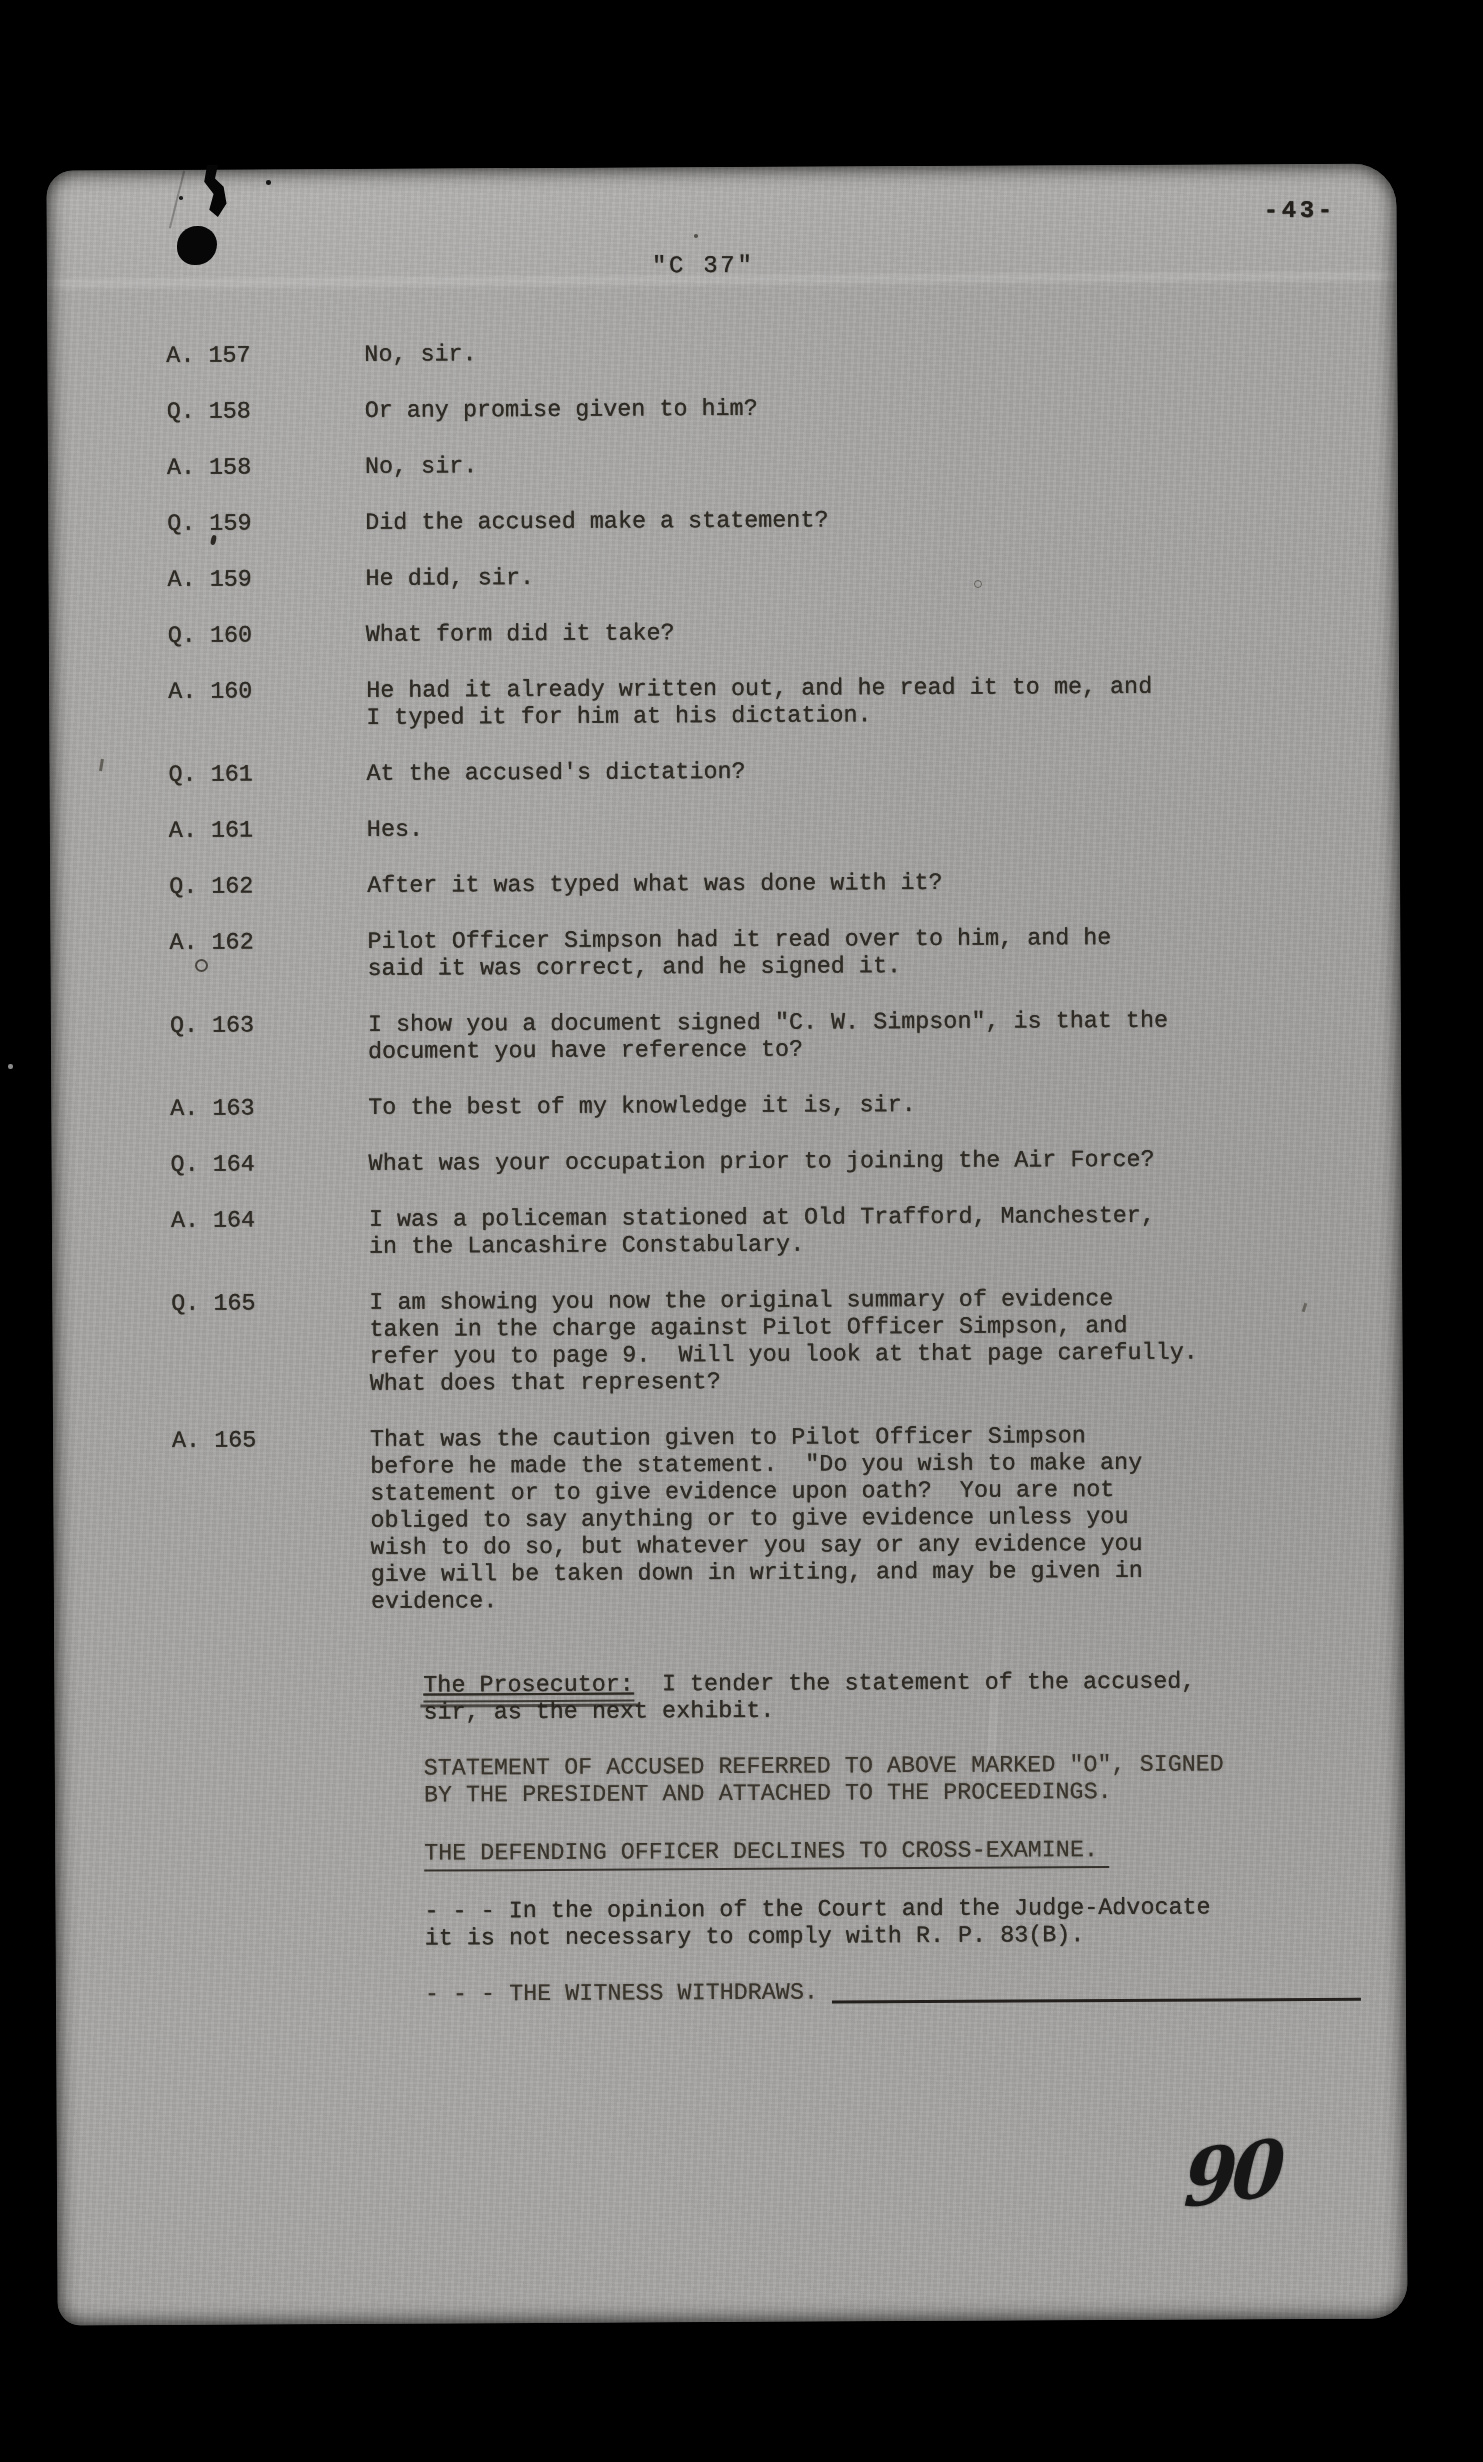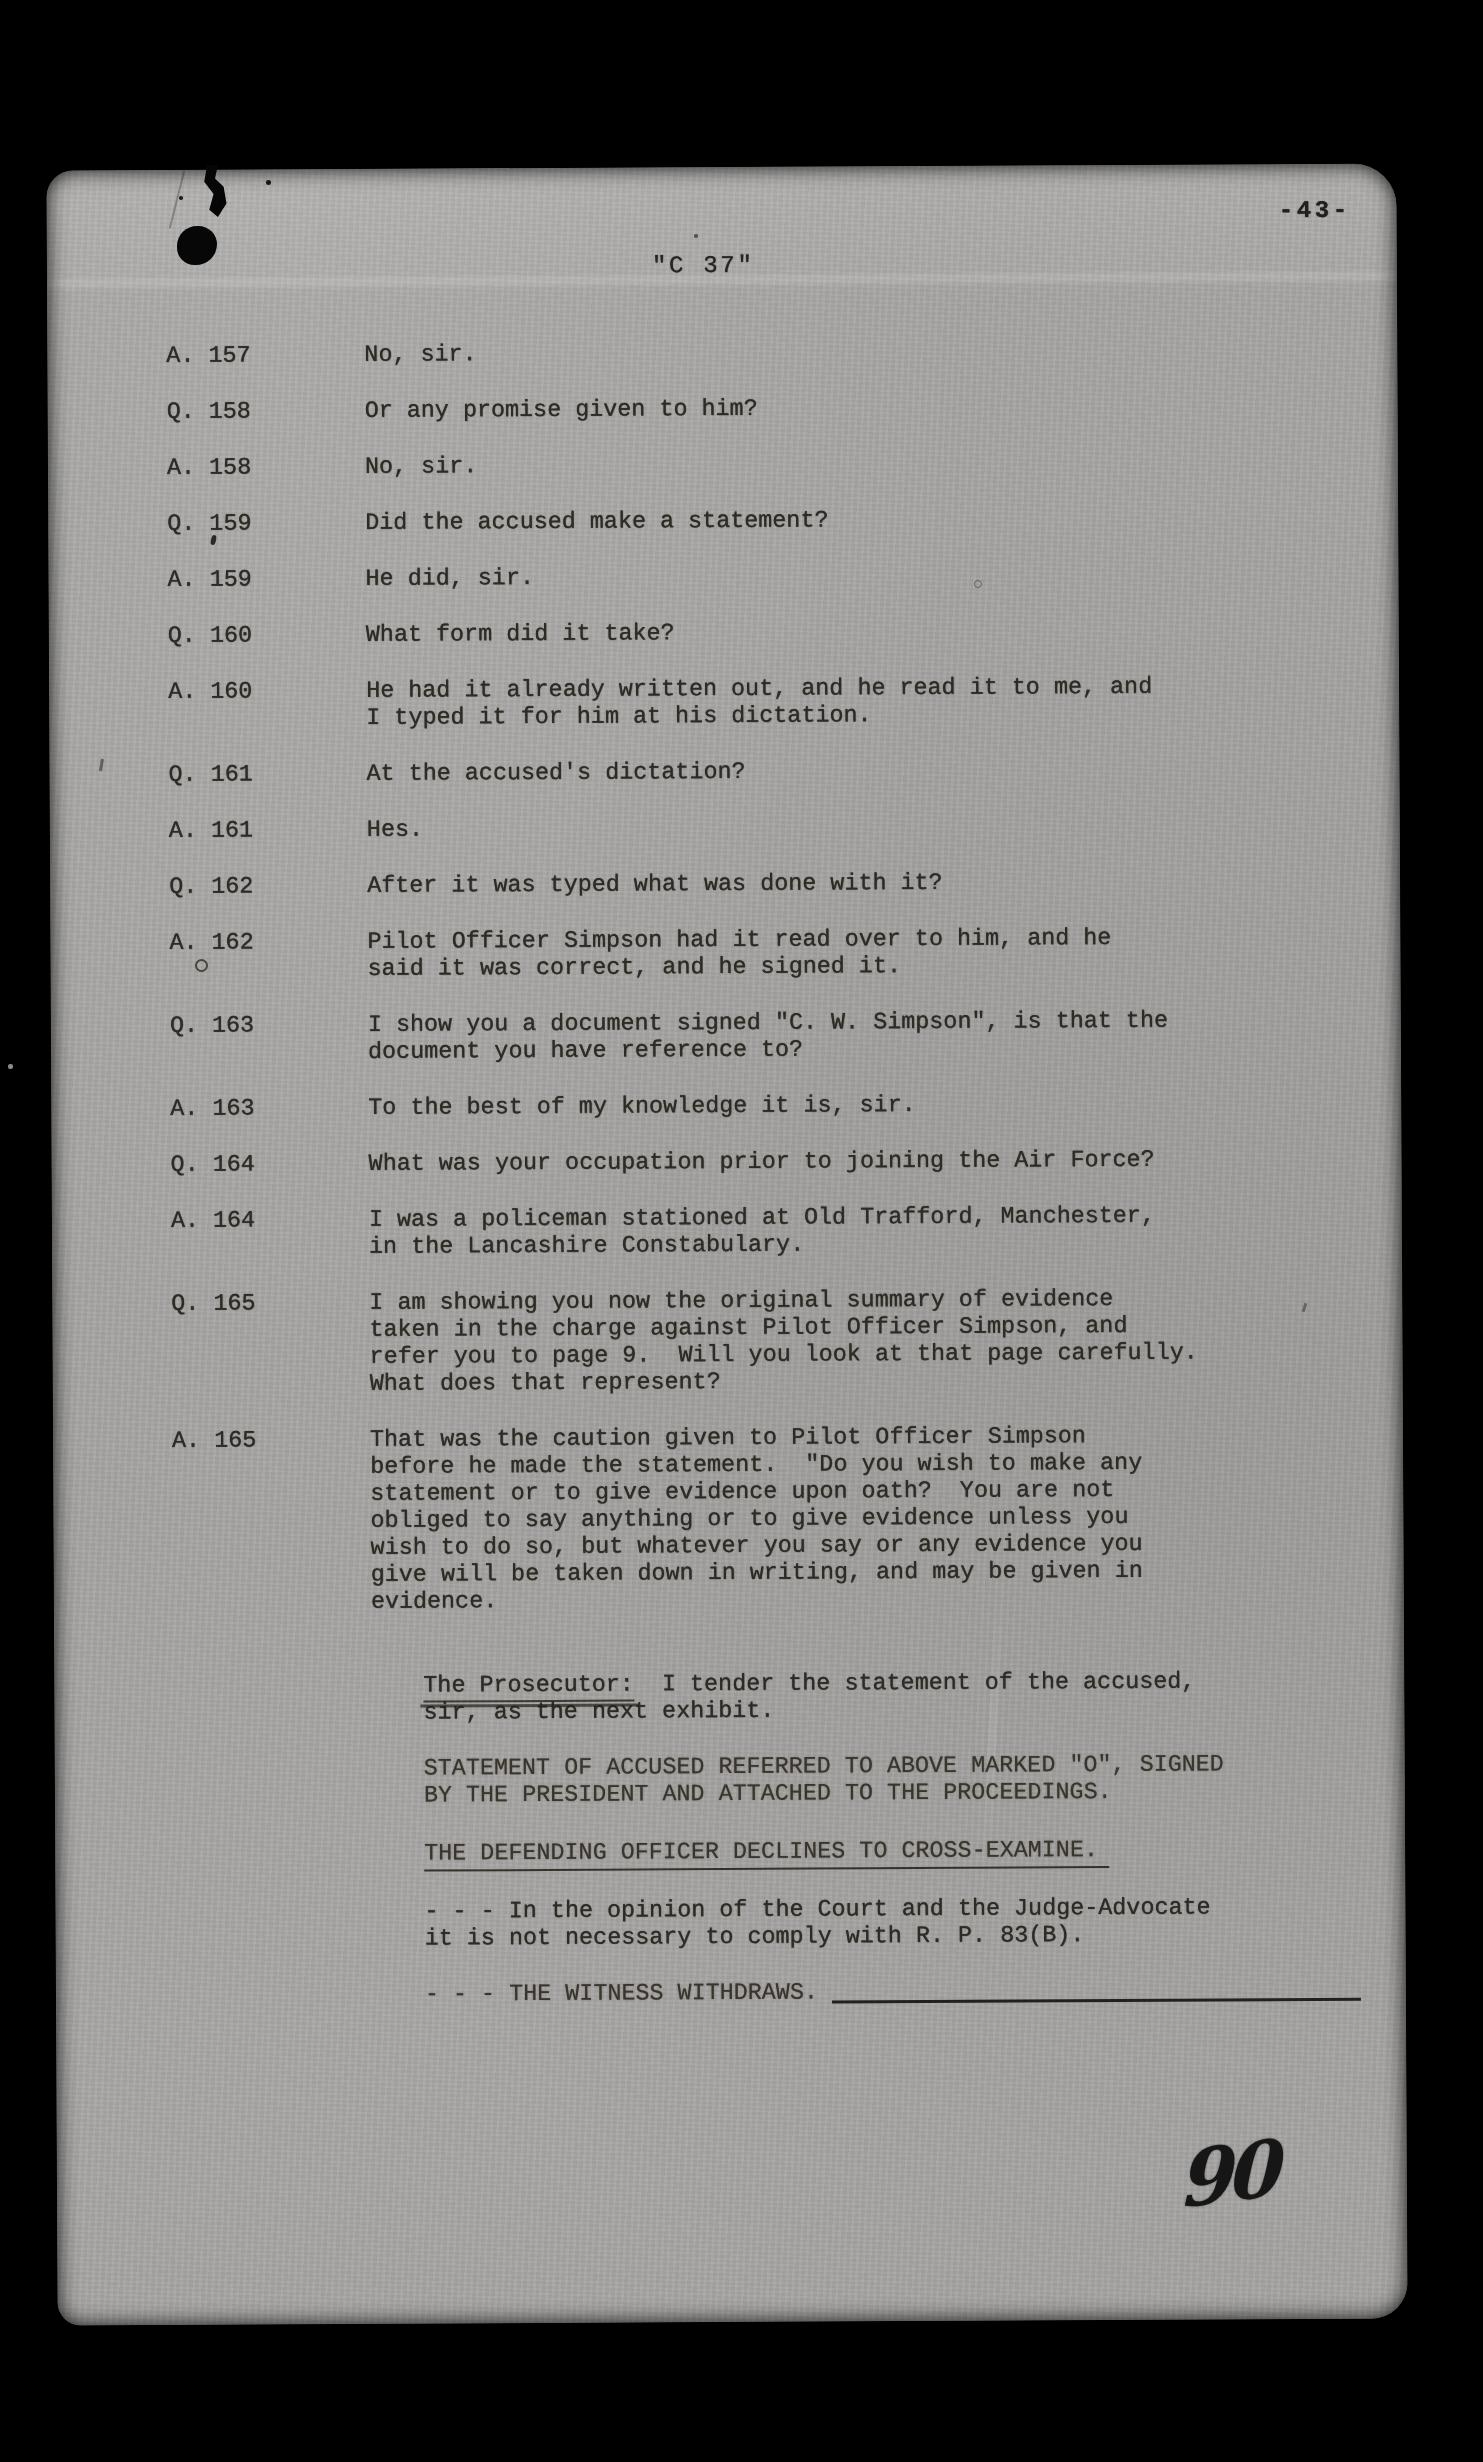--- a/index.html
+++ b/index.html
@@ -29,29 +29,29 @@
   .streak{position:absolute;width:8px;height:270px;left:934px;top:1431px;
     background:linear-gradient(180deg,rgba(255,255,255,0),rgba(255,255,255,0.09),rgba(255,255,255,0));
     transform:rotate(3deg);}
   
   .tw{
     font-size:23.4px;line-height:27px;color:#2e2a24;
     text-shadow:0 0 1px rgba(46,42,36,0.85), 0.5px 0.4px 0 rgba(46,42,36,0.3);
     white-space:pre;
   }
   .caps{color:#3a352c;text-shadow:0 0 1.3px rgba(58,53,44,0.75);}
-  .pageno{position:absolute;top:33px;left:1217px;font-weight:bold;font-size:24px;letter-spacing:3.6px;color:#23201b;margin-left:15px;}
+  .pageno{position:absolute;top:33px;left:1217px;font-weight:bold;font-size:24px;letter-spacing:3.6px;color:#23201b;}
   .heading{position:absolute;top:85px;left:605px;font-size:24px;letter-spacing:2.7px;color:#282520;}
   .content{position:absolute;left:119px;top:173px;width:1224px;}
   .row{display:flex;margin-bottom:29px;}
   .row .lbl{width:198px;flex:none;}
   .gap-lg{margin-bottom:57px;}
   .para{margin-left:250px;margin-bottom:29px;position:relative;}
   .mb34{margin-bottom:31px;}
-  .speaker{border-bottom:2.7px solid rgba(36,32,26,0.8);padding-bottom:2px;}
+  .speaker{border-bottom:2.7px solid rgba(36,32,26,0.8);padding-bottom:2px;text-decoration:underline;}
   .u2{position:absolute;left:-2.7px;top:32px;width:218px;height:2.7px;background:rgba(36,32,26,0.7);}
   .underlined{border-bottom:2.7px solid rgba(33,29,23,0.85);padding-bottom:2.7px;padding-right:10.8px;}
   .withdraw-row{display:flex;align-items:flex-end;width:936px;}
   .rule{flex:1;height:3.6px;background:rgba(24,21,17,0.92);margin-left:14.4px;margin-bottom:2.7px;}
   
   .hand{
     position:absolute;left:1127px;top:1964px;
     font-family:"DejaVu Serif","Liberation Serif",serif;
     font-style:italic;font-weight:bold;font-size:77px;letter-spacing:-5.4px;
     color:#161616;transform:rotate(-7deg) skewX(-10deg);

